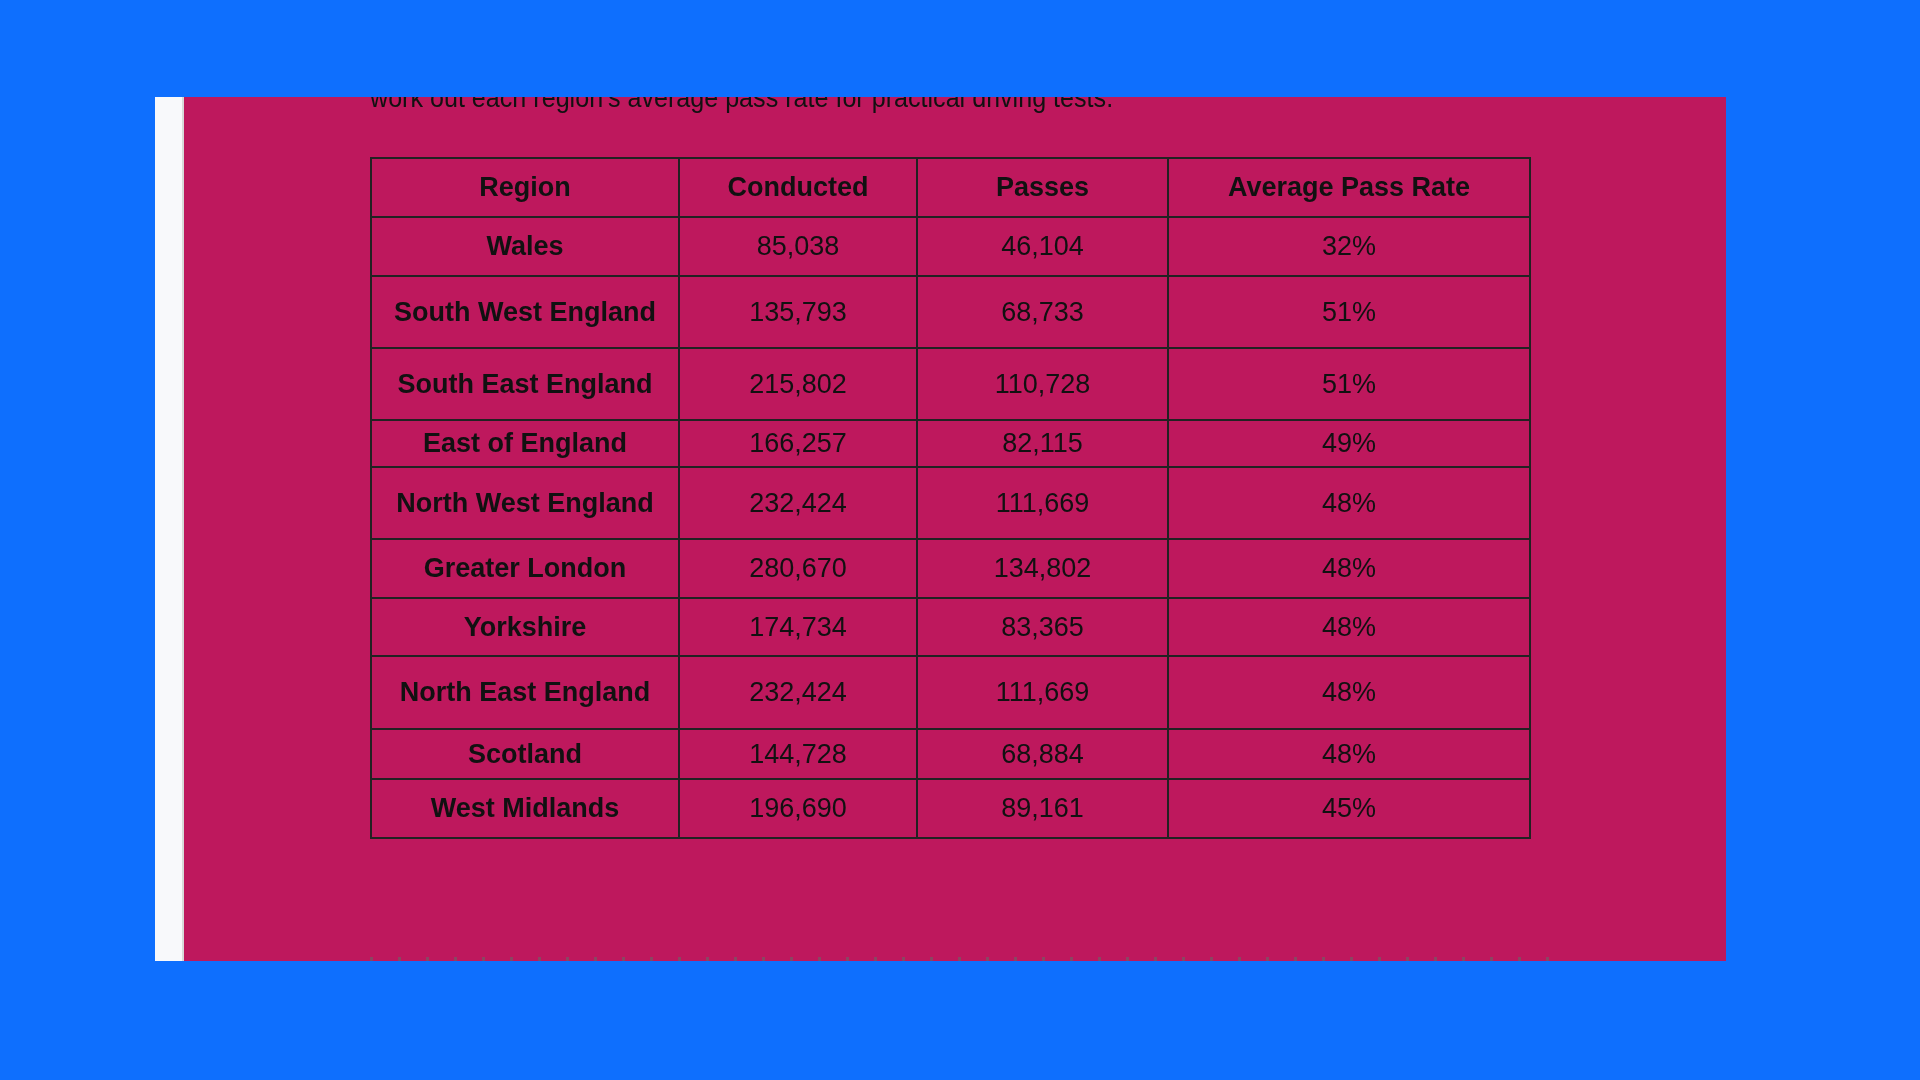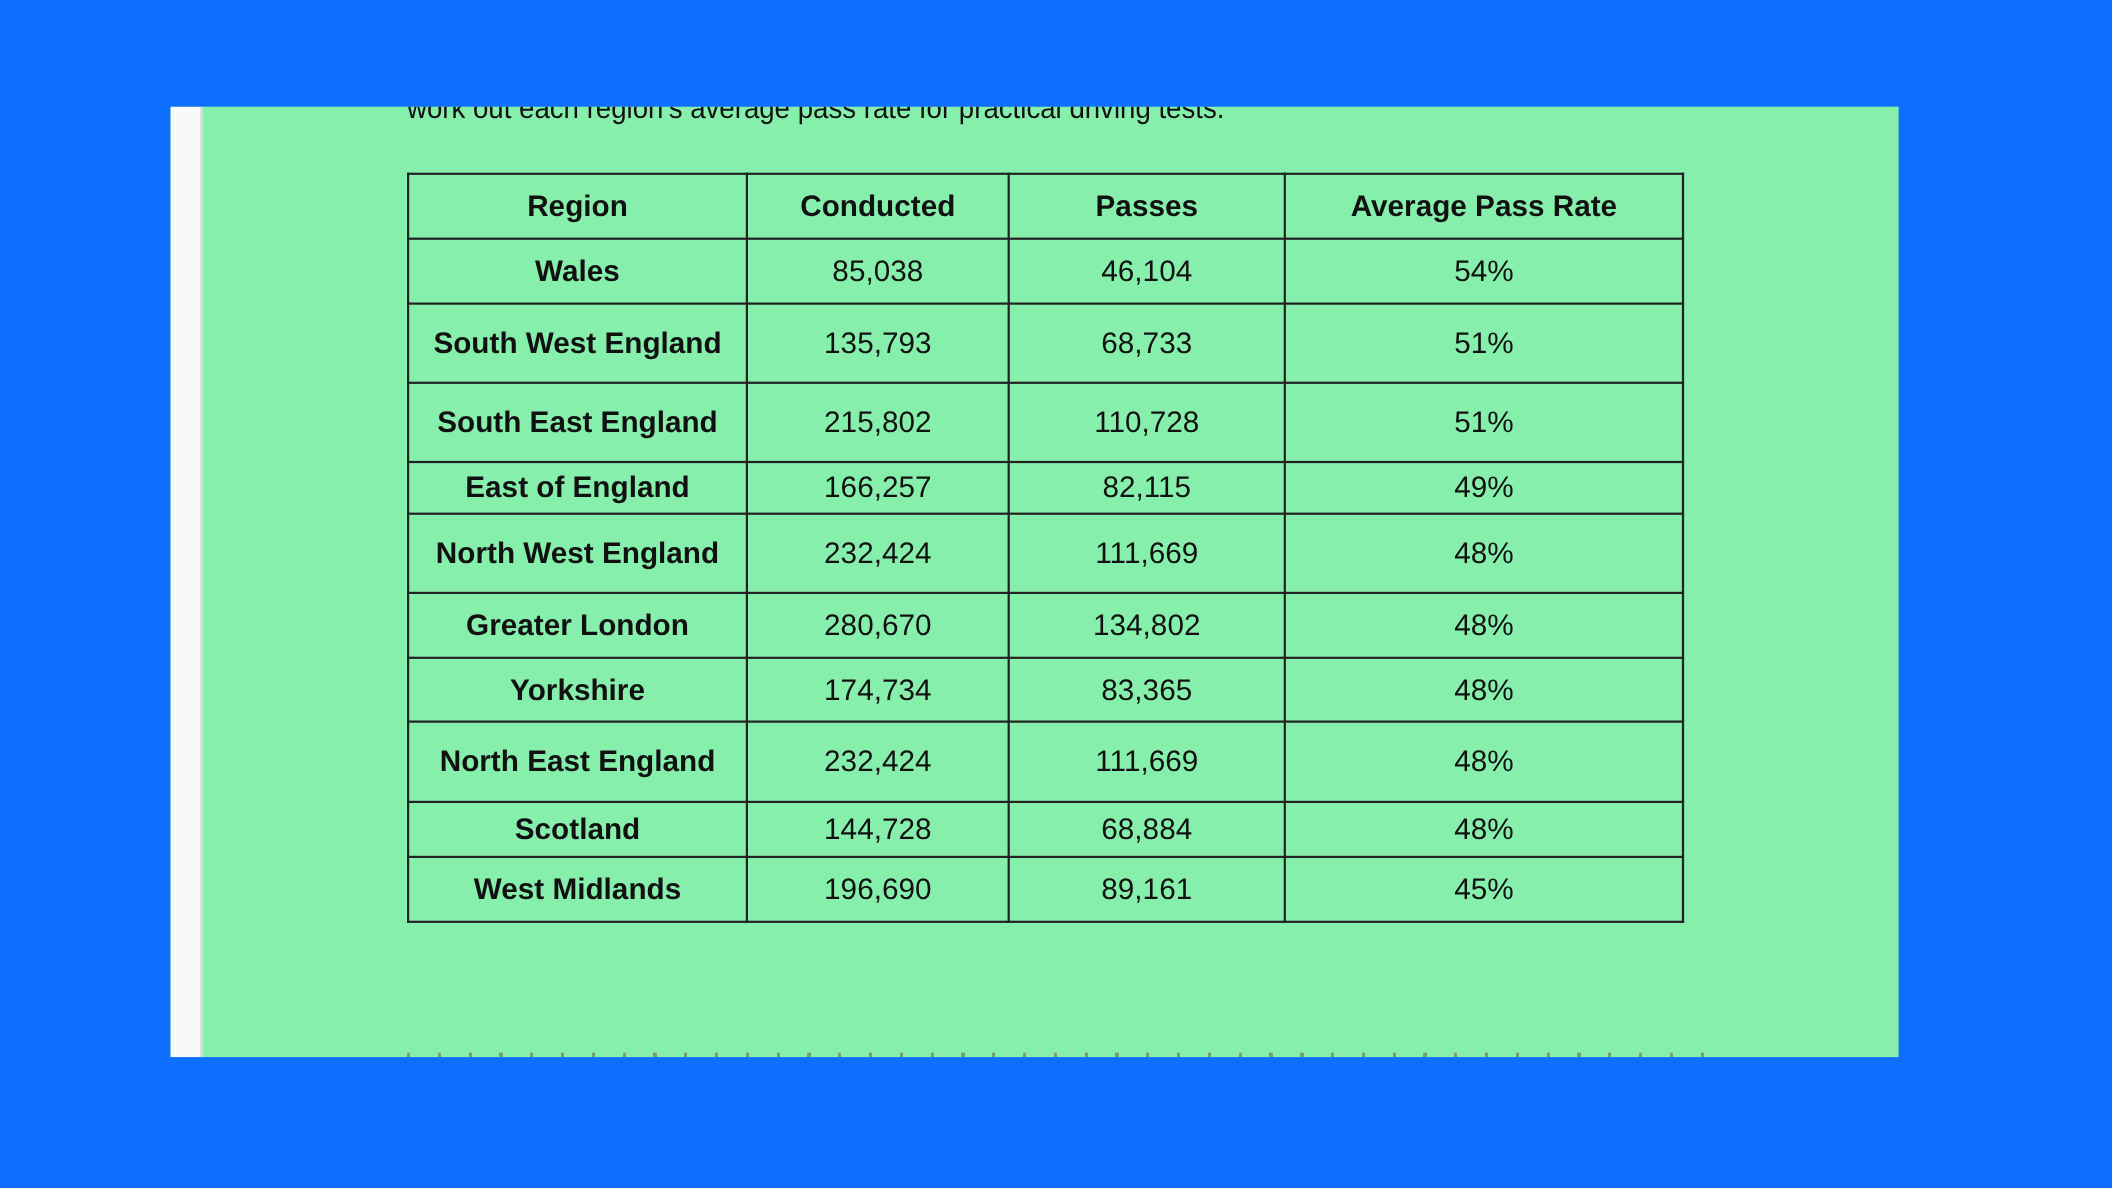--- a/index.html
+++ b/index.html
@@ -10,21 +10,21 @@
       overflow: hidden;
       background: #0e6ffe;
       font-family: "Liberation Sans", sans-serif;
     }
     .viewport {
       position: absolute;
       left: 155px;
       top: 97px;
       width: 1571px;
       height: 864px;
-      background: #86efac;
+      background: #be185d;
       overflow: hidden;
     }
     .margin-strip {
       position: absolute;
       left: 0;
       top: 0;
       width: 27px;
       height: 100%;
       background: #f8f9fb;
       border-right: 2px solid #d9d9d9;
@@ -97,21 +97,21 @@
         <th>Conducted</th>
         <th>Passes</th>
         <th>Average Pass Rate</th>
       </tr>
     </thead>
     <tbody>
       <tr style="height:59px">
         <td class="region">Wales</td>
         <td>85,038</td>
         <td>46,104</td>
-        <td>54%</td>
+        <td>32%</td>
       </tr>
       <tr style="height:72px">
         <td class="region">South West England</td>
         <td>135,793</td>
         <td>68,733</td>
         <td>51%</td>
       </tr>
       <tr style="height:72px">
         <td class="region">South East England</td>
         <td>215,802</td>

